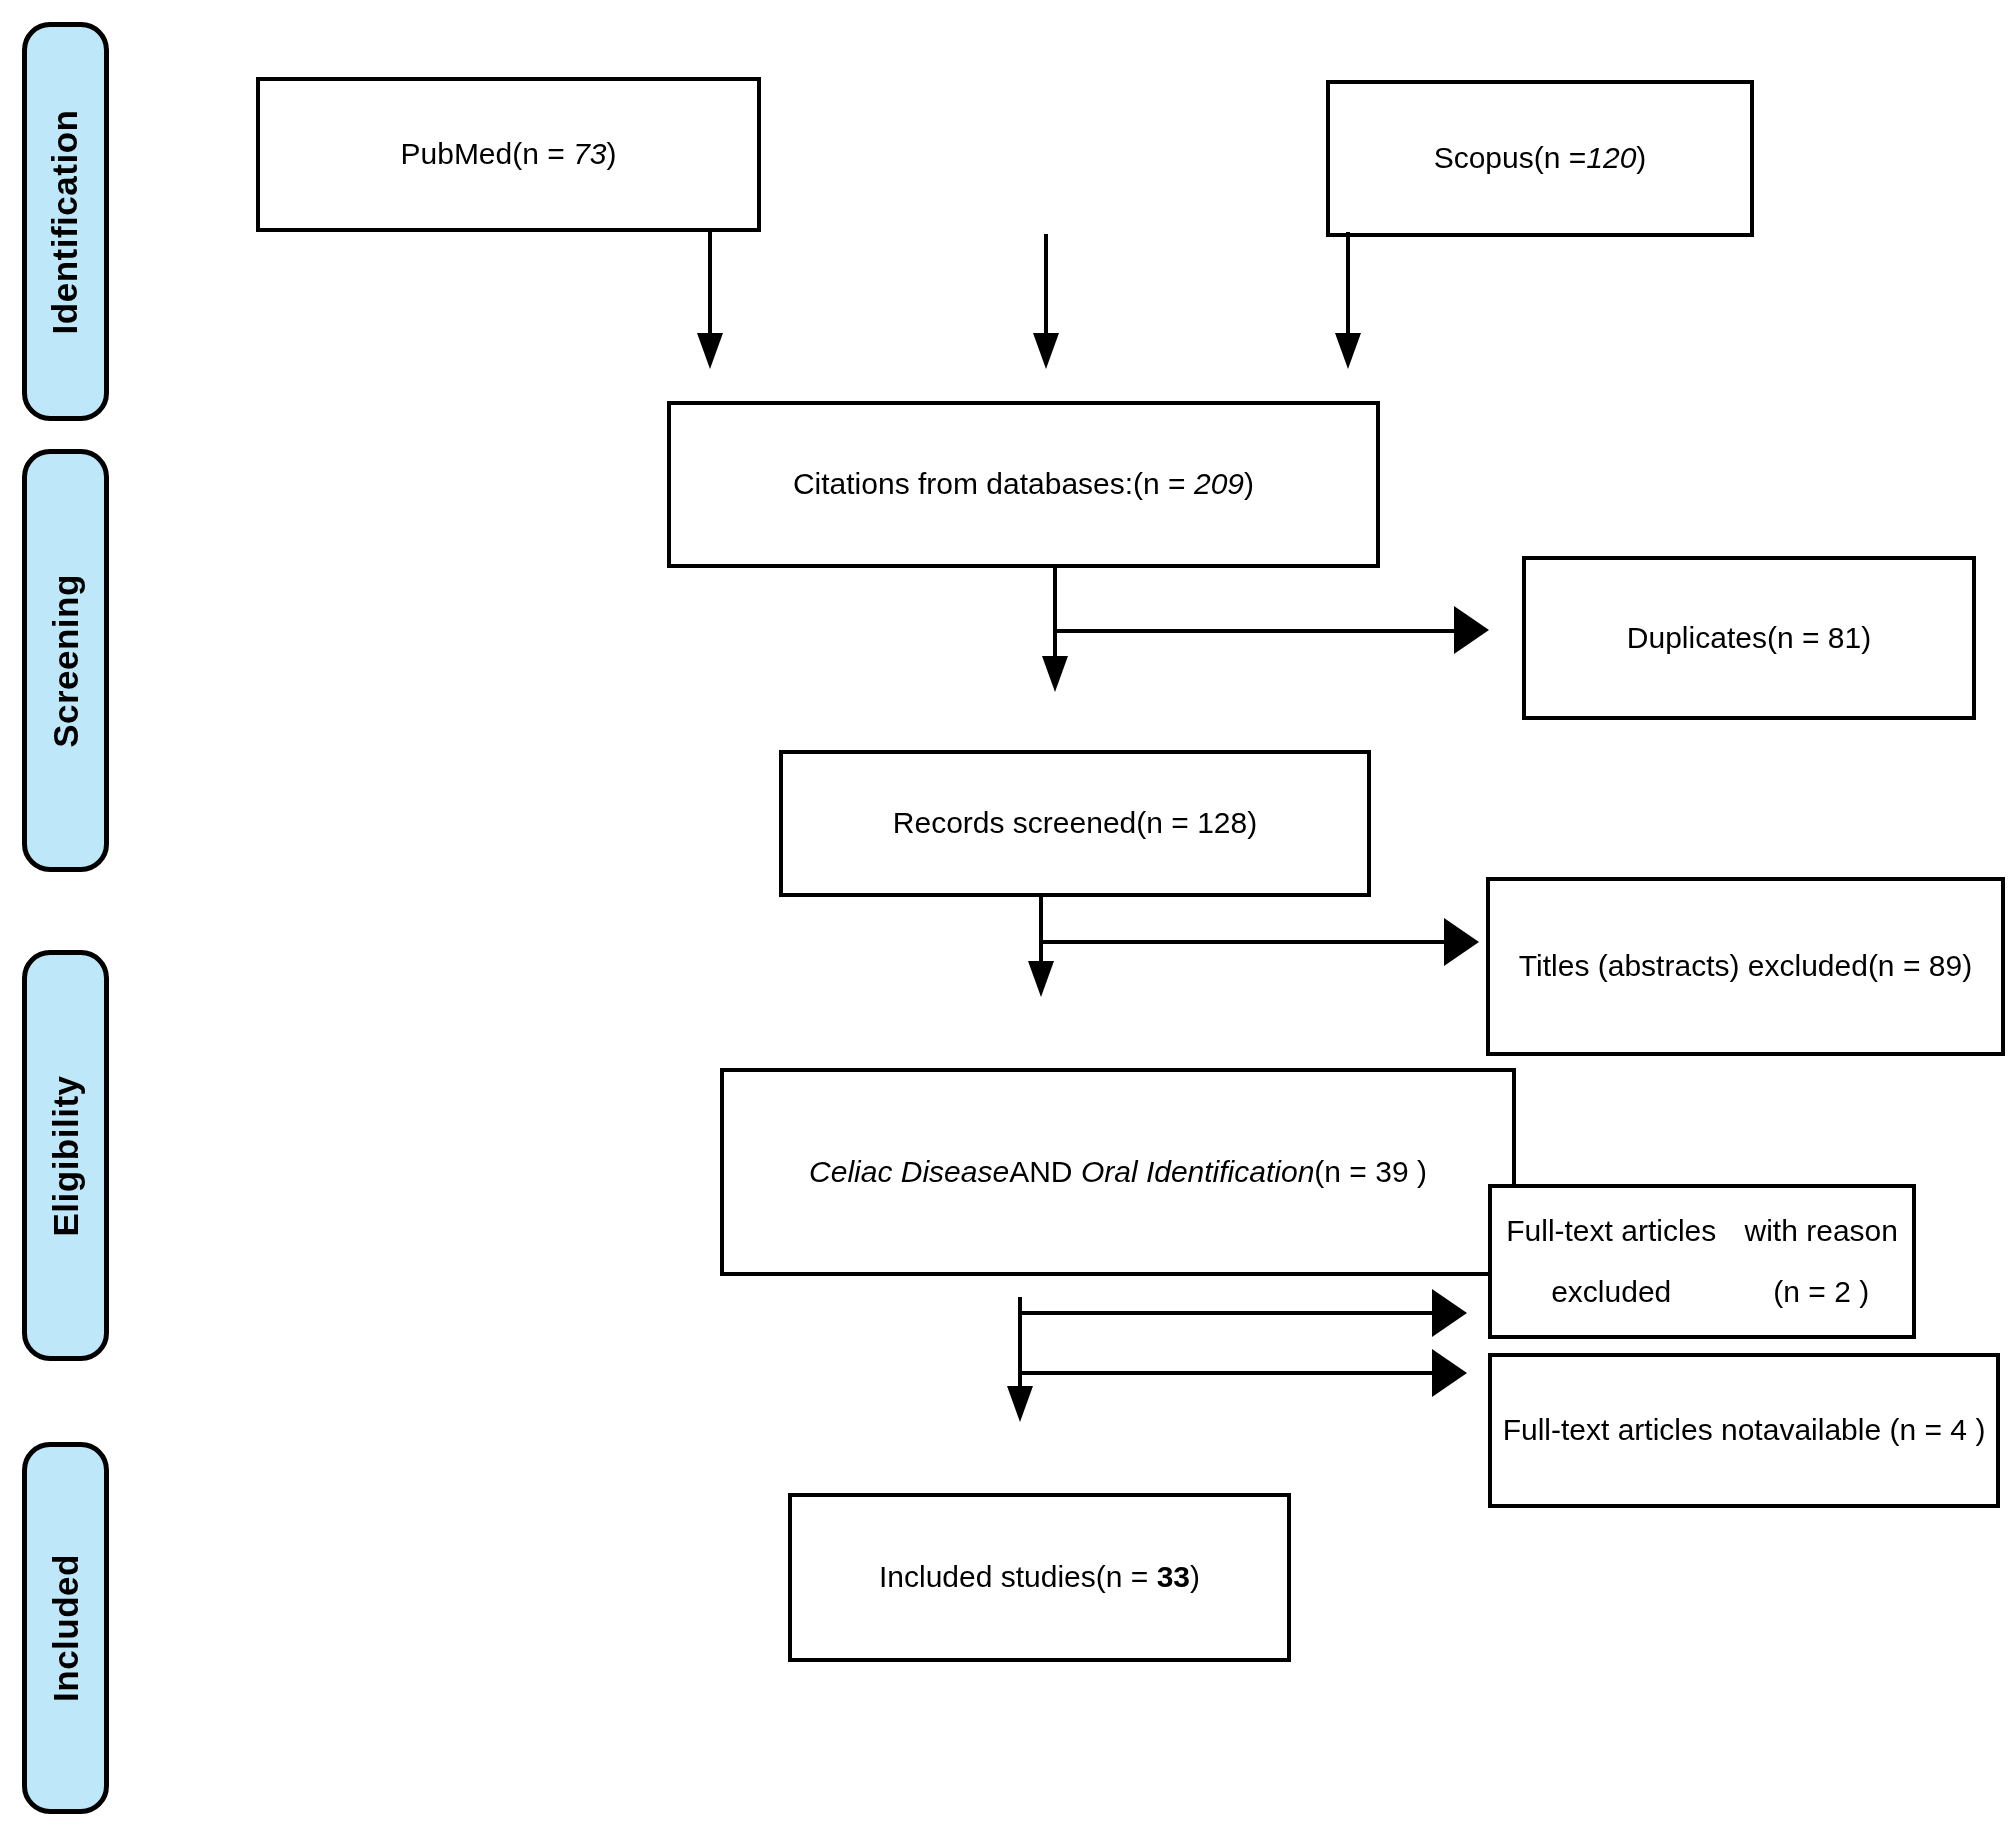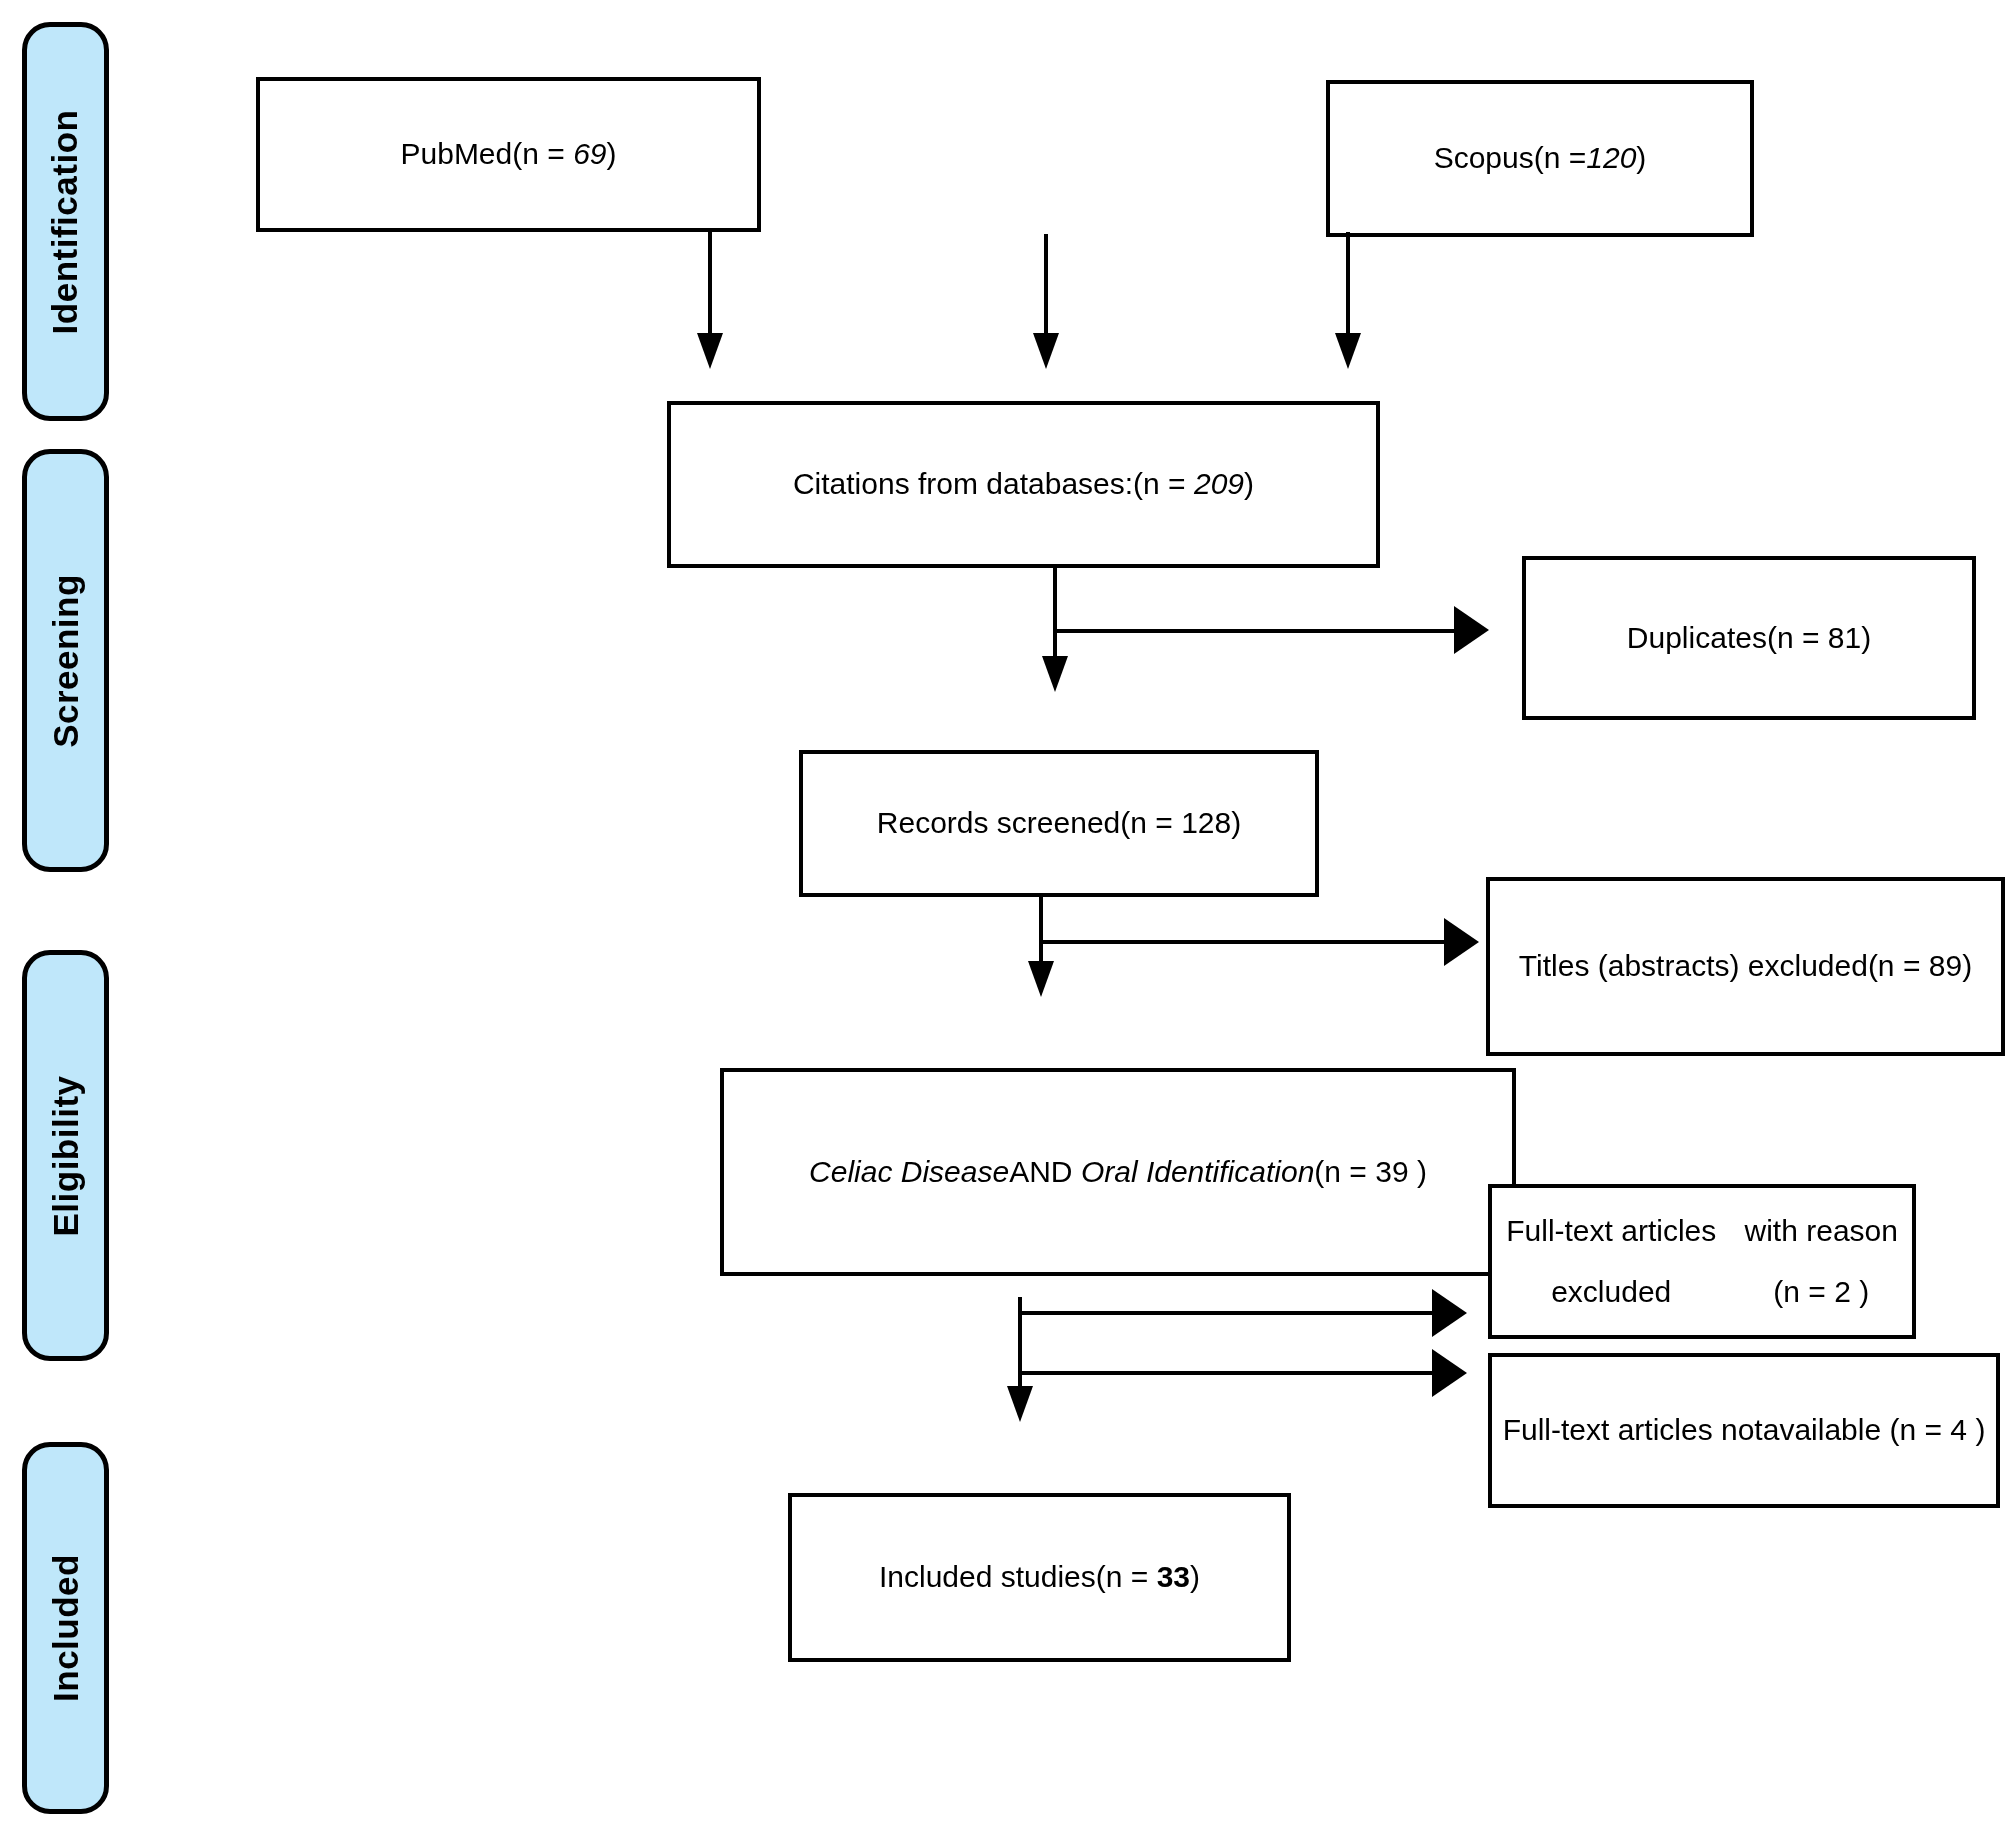--- a/index.html
+++ b/index.html
@@ -58,21 +58,21 @@
   </div>
   <div class="side" style="top:950px;height:411px">
     <span>Eligibility</span>
   </div>
   <div class="side" style="top:1442px;height:372px">
     <span>Included</span>
   </div>
 
   <div class="box" style="left:256px;top:77px;width:505px;height:155px">
     <div><span>PubMed</span></div>
-    <div><span>(n = </span><span class="it">69</span><span>)</span></div>
+    <div><span>(n = </span><span class="it">73</span><span>)</span></div>
   </div>
 
 
   <div class="box" style="left:1326px;top:80px;width:428px;height:157px">
     <div><span>Scopus</span></div>
     <div><span>(n =</span><span class="it">120</span><span>)</span></div>
   </div>
 
   <div class="vline" style="left:708px;top:232px;height:102px"></div>
   <div class="head-down" style="left:697px;top:333px"></div>
@@ -91,21 +91,21 @@
   <div class="vline" style="left:1053px;top:568px;height:89px"></div>
   <div class="head-down" style="left:1042px;top:656px"></div>
   <div class="hline" style="left:1053px;top:629px;width:402px"></div>
   <div class="head-right" style="left:1454px;top:606px"></div>
 
   <div class="box" style="left:1522px;top:556px;width:454px;height:164px">
     <div><span>Duplicates</span></div>
     <div><span>(n = </span><span>81</span><span>)</span></div>
   </div>
 
-  <div class="box" style="left:799px;top:750px;width:520px;height:147px">
+  <div class="box" style="left:779px;top:750px;width:592px;height:147px">
     <div><span>Records screened</span></div>
     <div><span>(n = </span><span>128</span><span>)</span></div>
   </div>
 
   <div class="vline" style="left:1039px;top:897px;height:64px"></div>
   <div class="head-down" style="left:1028px;top:961px"></div>
   <div class="hline" style="left:1039px;top:940px;width:406px"></div>
   <div class="head-right" style="left:1444px;top:918px"></div>
 
   <div class="box" style="left:1486px;top:877px;width:519px;height:179px">

